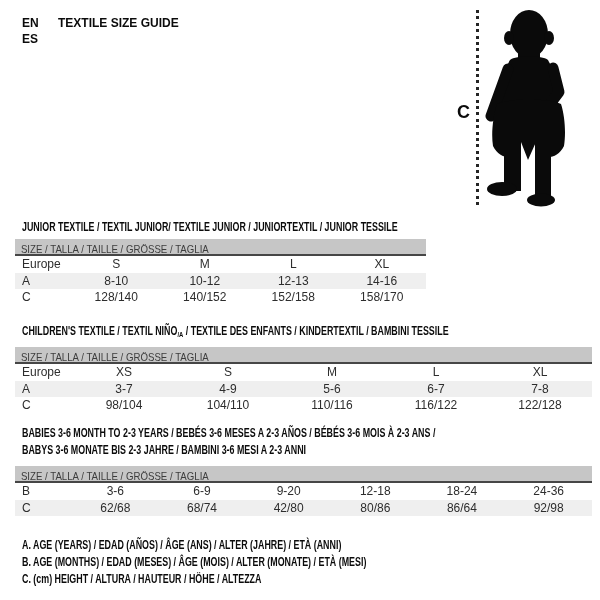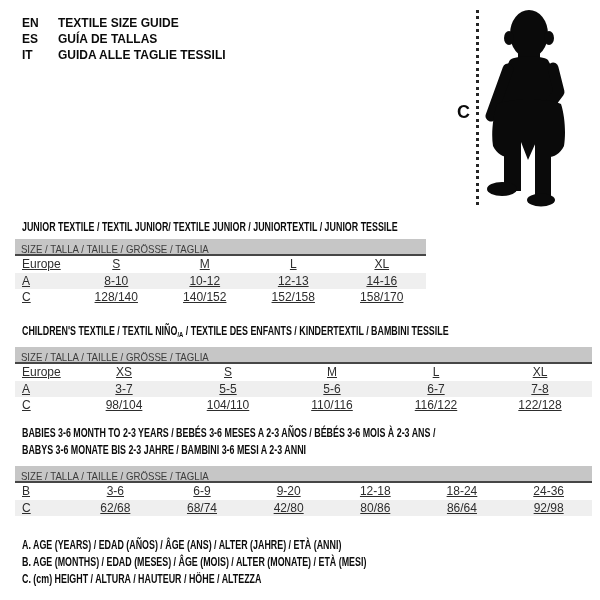--- a/index.html
+++ b/index.html
@@ -26,46 +26,41 @@
   .st1{top:220px;} .st2{top:324px;} .st3{top:425px; line-height:17px;}
   .tsub{font-size:8px; vertical-align:-2px;}
 
   
   .tblwrap{position:absolute; left:15px;}
   .t1{top:239px; width:411px;} .t2{top:347px; width:577px;} .t3{top:466px; width:577px;}
   .size-bar{height:15px; background:var(--bar); border-bottom:2px solid var(--rule); overflow:hidden;}
   .size-bar span{display:inline-block; font-size:11.5px; line-height:15px; color:#3c3c3c;
     padding-left:7px; transform:scaleX(.84); transform-origin:0 50%; white-space:nowrap;}
   table{width:100%; border-collapse:collapse; table-layout:fixed; font-size:12px; color:var(--cell);}
-  td{height:16.5px; text-align:center; padding:0; vertical-align:middle; overflow:hidden; white-space:nowrap;text-decoration:underline;}
+  td{height:16.5px; text-align:center; padding:0; vertical-align:middle; overflow:hidden; white-space:nowrap;}
   td.lbl{text-align:left; padding-left:7px;}
   col.lblcol{width:57px;}
   tr.shade td{background:var(--shade);}
 
   
   .notes{position:absolute; left:22px; top:537px; font-weight:700; font-size:12px; line-height:17.2px;
     color:var(--ink); transform:scaleX(.74); transform-origin:0 0; white-space:nowrap;}
 </style>
 </head>
 <body>
 
 <div class="page">
 
   <div class="lang-list">
     <div class="lang-row">
       <span class="lang-code">EN</span>
       <span class="lang-title">TEXTILE SIZE GUIDE</span>
     </div>
     <div class="lang-row">
       <span class="lang-code">ES</span>
-      <span class="lang-title">GUÍA DE TALLAS</span>
-    </div>
-    <div class="lang-row">
-      <span class="lang-code">IT</span>
-      <span class="lang-title">GUIDA ALLE TAGLIE TESSILI</span>
     </div>
   </div>
 
   <div class="dash-line"></div>
   <span class="c-label">C</span>
   <svg class="baby-svg" width="95" height="202" viewBox="0 0 95 202" fill="#0a0a0a" stroke="none">
     <ellipse cx="49" cy="26" rx="19" ry="24"></ellipse>
     <ellipse cx="29" cy="30" rx="5" ry="7"></ellipse>
     <ellipse cx="69" cy="30" rx="5" ry="7"></ellipse>
     <rect x="38" y="42" width="22" height="14"></rect>
@@ -139,21 +134,21 @@
         <td class="lbl">Europe</td>
         <td>XS</td>
         <td>S</td>
         <td>M</td>
         <td>L</td>
         <td>XL</td>
       </tr>
       <tr class="shade">
         <td class="lbl">A</td>
         <td>3-7</td>
-        <td>5-5</td>
+        <td>4-9</td>
         <td>5-6</td>
         <td>6-7</td>
         <td>7-8</td>
       </tr>
       <tr>
         <td class="lbl">C</td>
         <td>98/104</td>
         <td>104/110</td>
         <td>110/116</td>
         <td>116/122</td>

